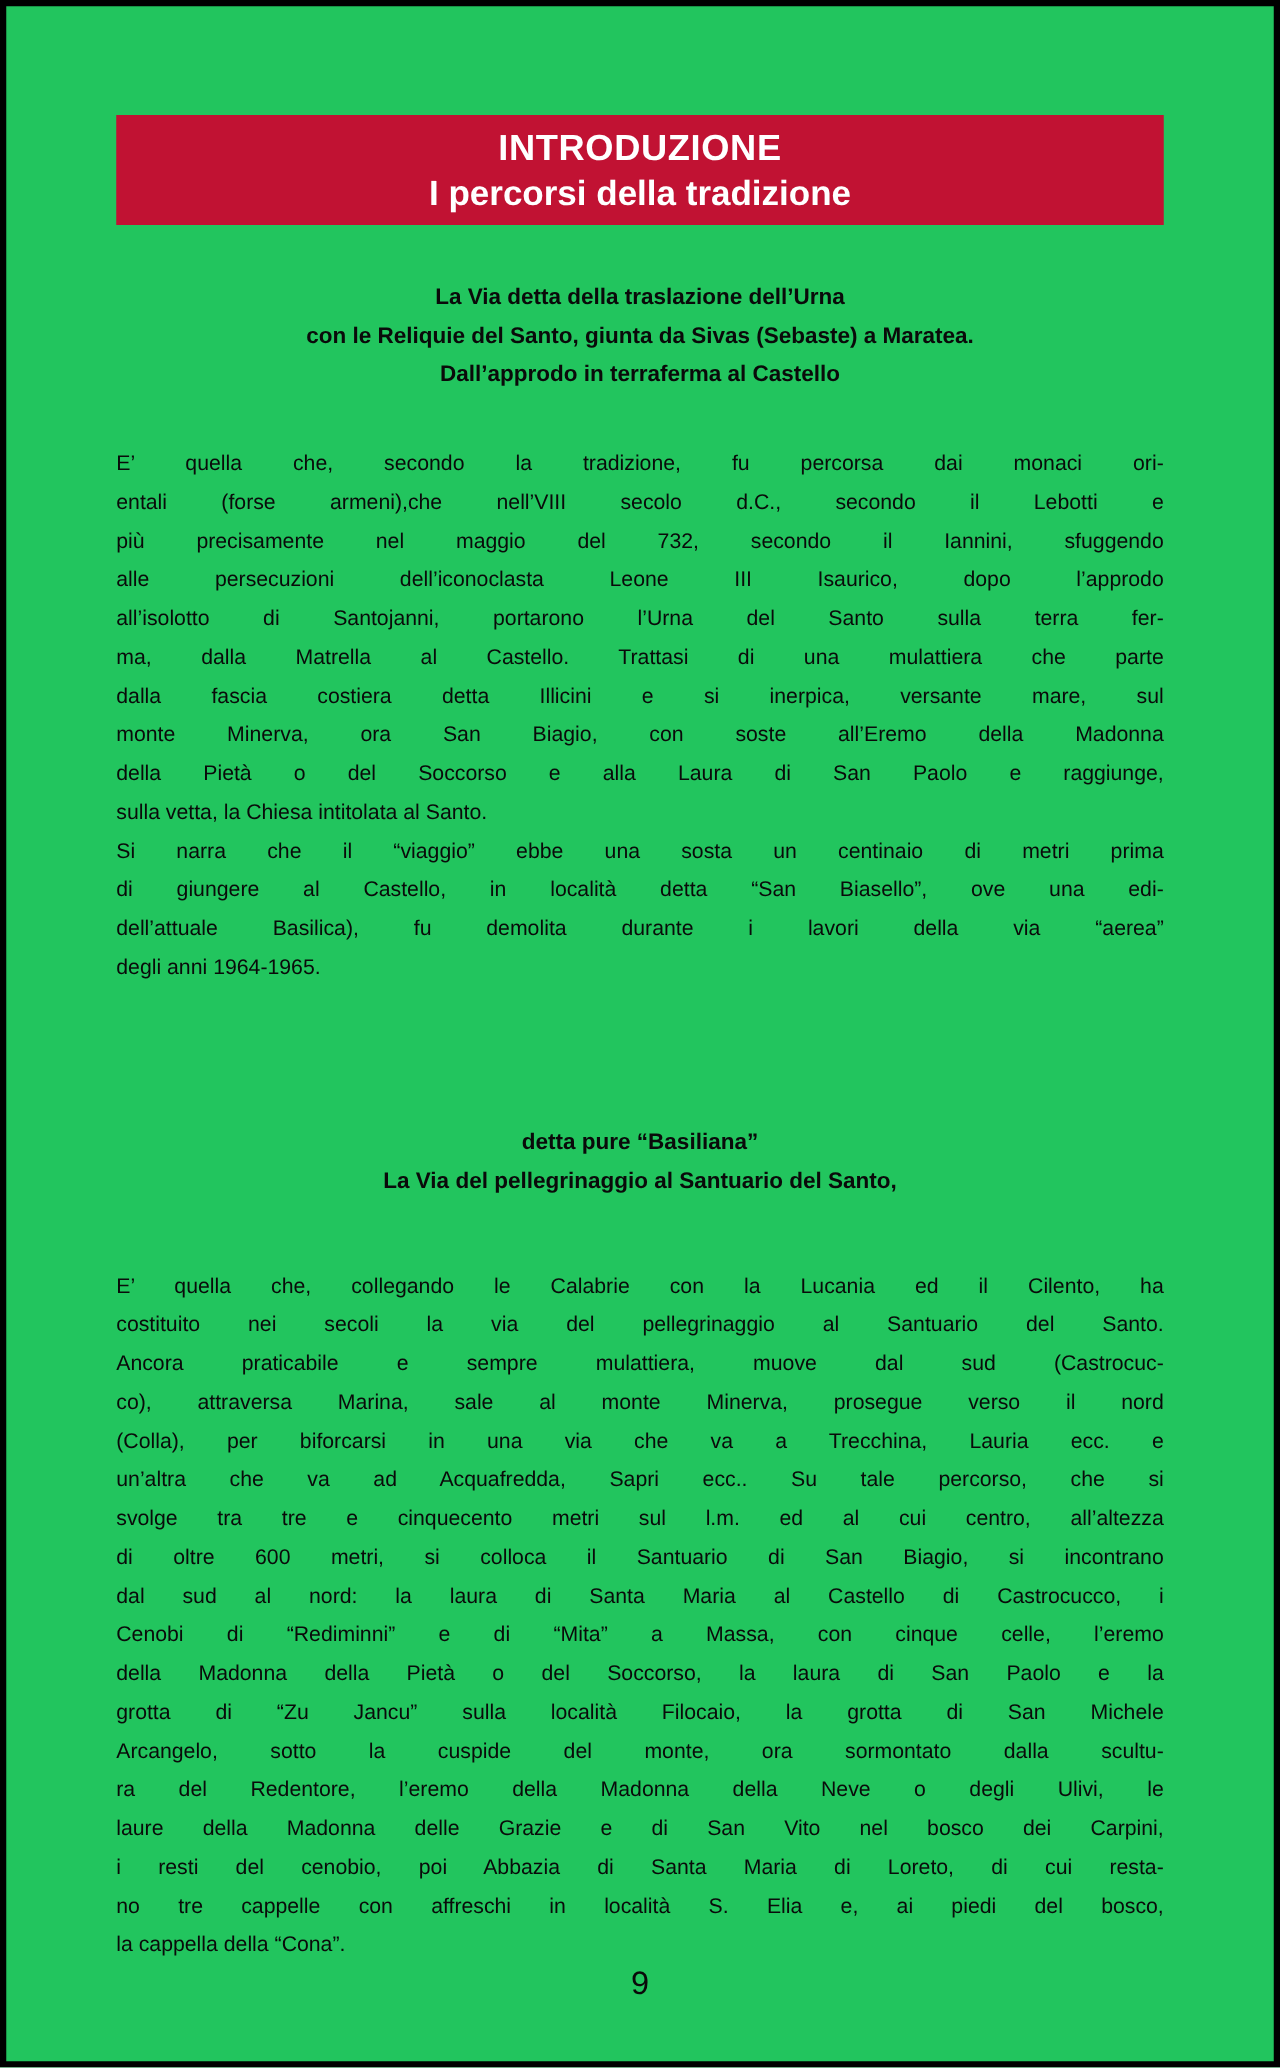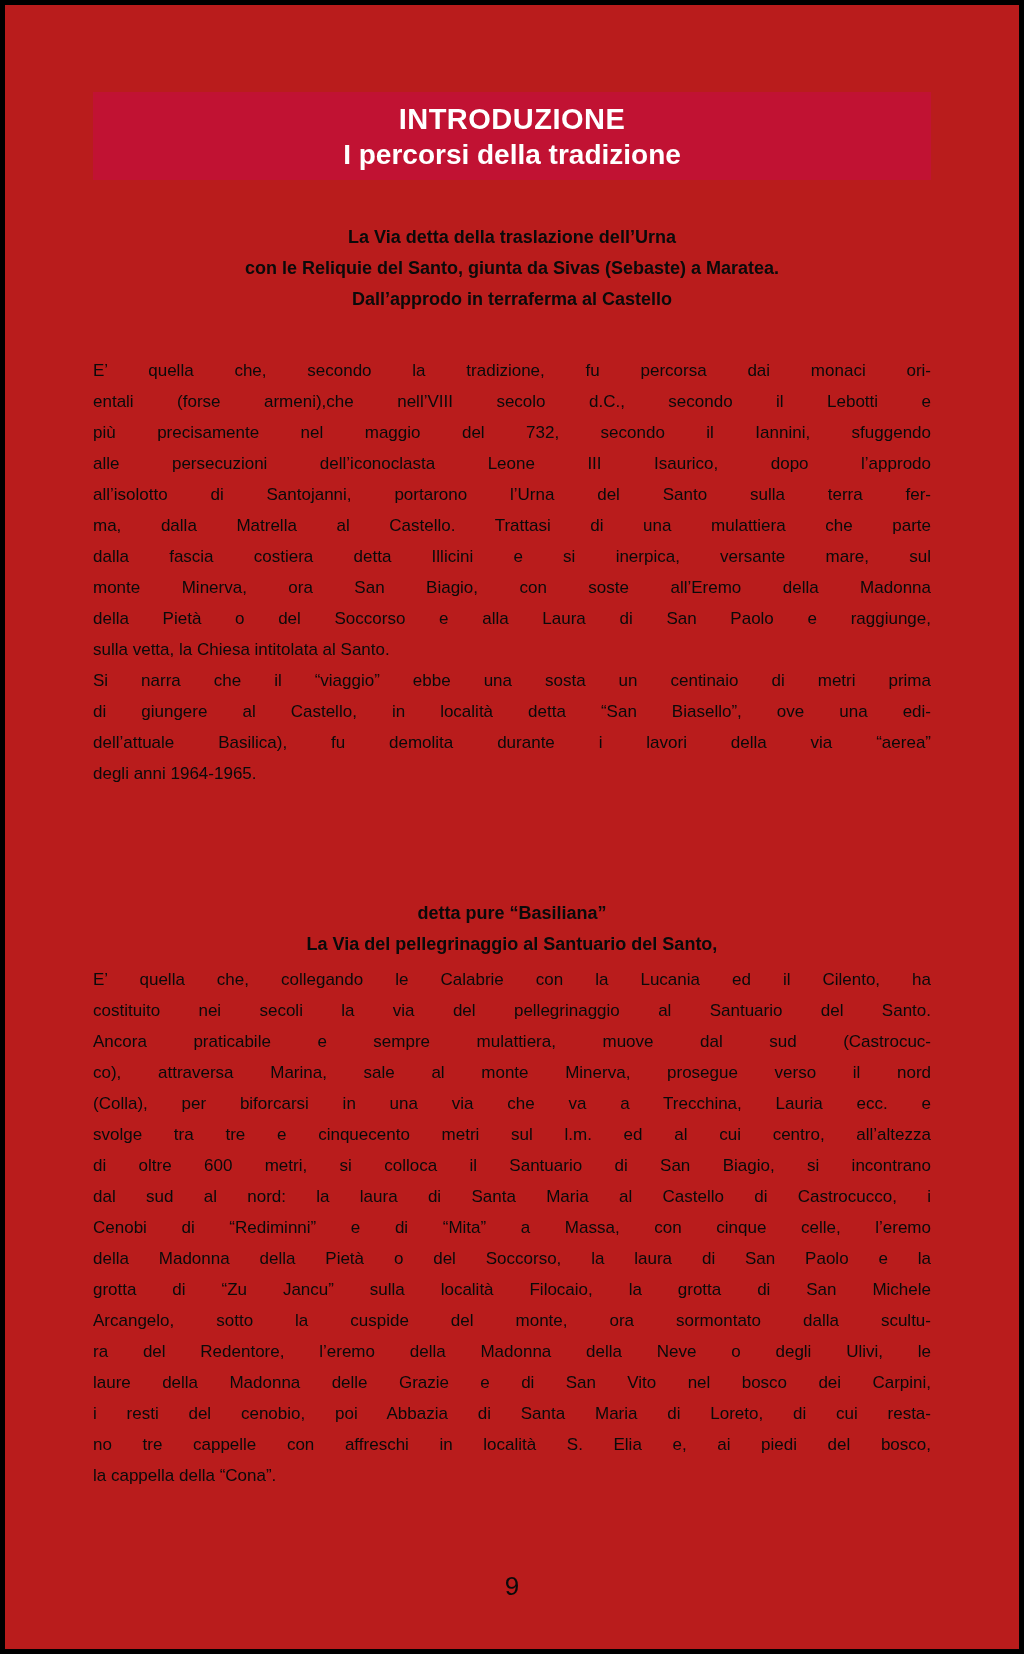--- a/index.html
+++ b/index.html
@@ -7,21 +7,21 @@
     padding: 0;
     background: #ffffff;
     font-family: "Liberation Sans", "DejaVu Sans", sans-serif;
   }
   .page {
     position: relative;
     width: 1024px;
     height: 1654px;
     box-sizing: border-box;
     border: 5px solid #000000;
-    background: #b91c1c;
+    background: #22c55e;
     overflow: hidden;
     color: #0a0a0a;
   }
   .banner {
     position: absolute;
     left: 88px;
     top: 87px;
     width: 838px;
     height: 88px;
     background: #c11233;
@@ -57,21 +57,21 @@
   .heading-2 { top: 893px; }
   .paragraph {
     position: absolute;
     left: 88px;
     width: 838px;
     font-size: 17px;
     line-height: 31px;
     color: #0a0a0a;
   }
   .paragraph-1 { top: 350px; }
-  .paragraph-2 { top: 959px; }
+  .paragraph-2 { top: 1008px; }
   .body-line {
     text-align: justify;
     text-align-last: justify;
     white-space: normal;
   }
   .body-line.last {
     text-align: left;
     text-align-last: left;
   }
   .page-number {
@@ -121,20 +121,21 @@
       <div class="heading-line">detta pure “Basiliana”</div>
       <div class="heading-line">La Via del pellegrinaggio al Santuario del Santo,</div>
     </div>
 
   <div class="paragraph paragraph-2">
       <div class="body-line">E’ quella che, collegando le Calabrie con la Lucania ed il Cilento, ha</div>
       <div class="body-line">costituito nei secoli  la via del pellegrinaggio al Santuario del Santo.</div>
       <div class="body-line">Ancora praticabile e sempre mulattiera, muove dal sud (Castrocuc-</div>
       <div class="body-line">co), attraversa Marina, sale al monte Minerva, prosegue verso il nord</div>
       <div class="body-line">(Colla), per biforcarsi in una via che va a Trecchina, Lauria ecc. e</div>
+      <div class="body-line">un’altra che va ad Acquafredda, Sapri ecc.. Su tale percorso, che si</div>
       <div class="body-line">svolge tra tre e cinquecento metri sul l.m. ed al cui centro, all’altezza</div>
       <div class="body-line">di oltre 600 metri, si colloca il Santuario di San Biagio, si incontrano</div>
       <div class="body-line">dal sud al nord: la laura di Santa Maria al Castello di Castrocucco, i</div>
       <div class="body-line">Cenobi di “Rediminni” e di “Mita” a Massa, con cinque celle, l’eremo</div>
       <div class="body-line">della  Madonna della Pietà o del Soccorso, la laura di San Paolo e la</div>
       <div class="body-line">grotta di “Zu Jancu” sulla località Filocaio, la grotta di San Michele</div>
       <div class="body-line">Arcangelo, sotto la cuspide del monte, ora sormontato dalla scultu-</div>
       <div class="body-line">ra del Redentore, l’eremo della Madonna della Neve o degli Ulivi, le</div>
       <div class="body-line">laure della Madonna delle Grazie e di San Vito nel bosco dei Carpini,</div>
       <div class="body-line">i resti del cenobio, poi Abbazia di Santa Maria di Loreto, di cui resta-</div>

